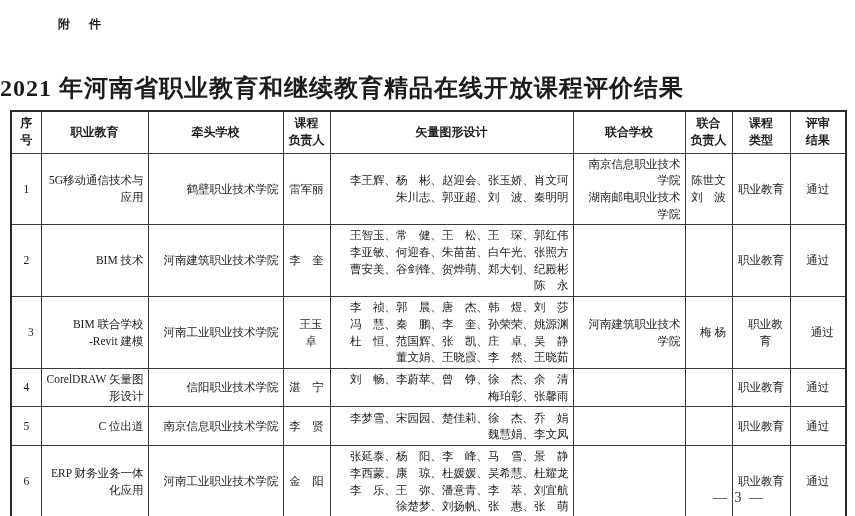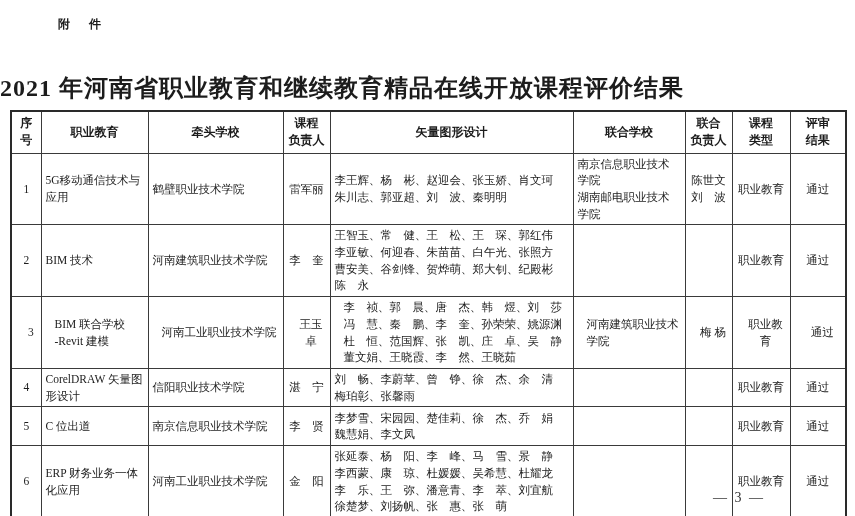--- a/index.html
+++ b/index.html
@@ -28,21 +28,21 @@
     white-space:pre-line;
     overflow:hidden;
     vertical-align:middle;
   }
   table.results{border:2px solid #2a2a2a;}
   table.results th{
     font-weight:bold;font-size:12px;text-align:center;
     padding:3px 2px;height:30px;
   }
   td.c{text-align:center;}
-  td.l{text-align:left;padding-left:7px;}
+  td.l{text-align:right;padding-left:7px;}
   tr.r1 td{height:42px;}
   tr.r2 td{height:58px;}
   tr.r3 td{height:60px;padding-left:13px;}
   tr.r4 td{height:32px;}
   tr.r5 td{height:34px;}
   tr.r6 td{height:60px;}
   .page-number{
     position:absolute;bottom:10px;right:90px;
     font-size:14px;letter-spacing:2px;color:#333;
   }

